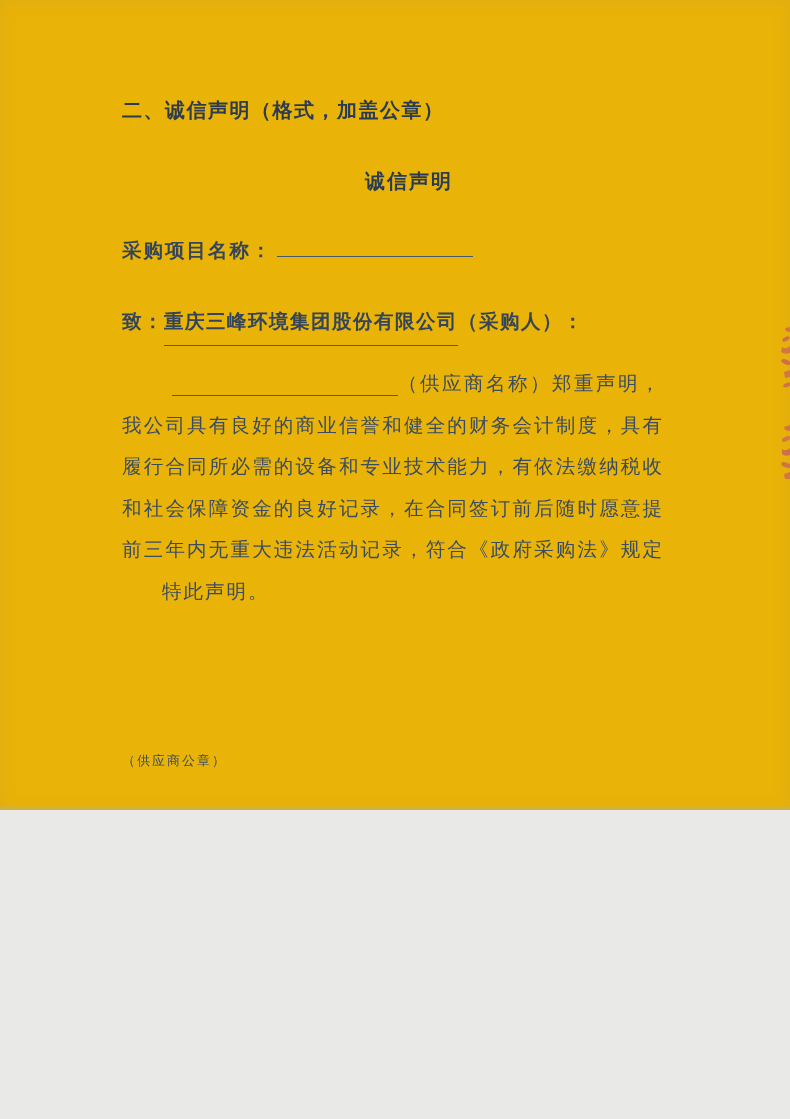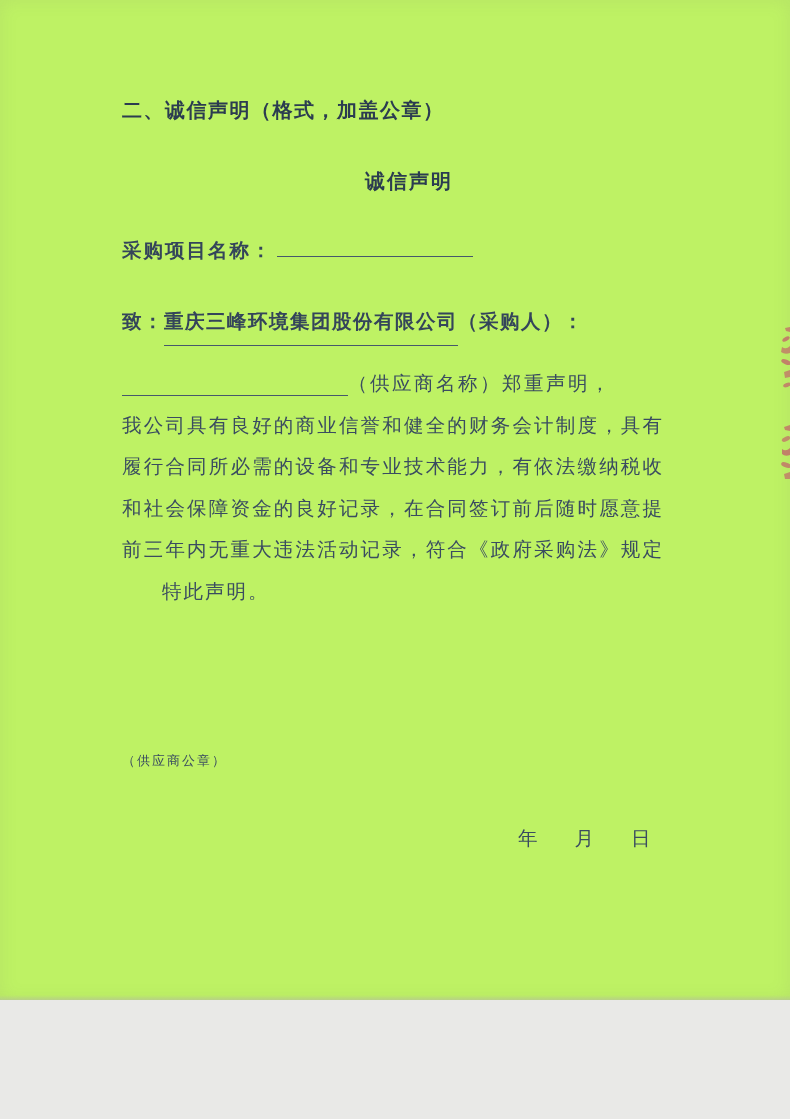--- a/index.html
+++ b/index.html
@@ -4,23 +4,23 @@
 <style>
   html, body {
     margin: 0;
     padding: 0;
     background: #e9e9e7;
     font-family: "Liberation Serif", "DejaVu Serif", serif;
   }
   .page {
     position: relative;
     width: 790px;
-    height: 1000px;
+    height: 810px;
     margin: 0 auto;
-    background: #bef264;
+    background: #eab308;
     color: #34455a;
     overflow: hidden;
     box-shadow: inset 0 0 18px rgba(120,120,118,0.12);
   }
   .page::after {
     content: "";
     position: absolute;
     left: 0; right: 0; bottom: 0;
     height: 5px;
     background: linear-gradient(to bottom, rgba(190,190,186,0.0), rgba(180,180,176,0.45));
@@ -79,21 +79,21 @@
     height: 41.5px;
     line-height: 41.5px;
     font-size: 19.5px;
     color: #3a4c60;
     text-align: justify;
     text-align-last: justify;
     overflow: hidden;
   }
   .body-line.first {
     display: flex;
-    justify-content: flex-start;
+    justify-content: flex-end;
     align-items: baseline;
     text-align-last: auto;
   }
   .body-line.first .supplier-blank {
     width: 226px;
     height: 1em;
     border-bottom: 1.5px solid #46586c;
     align-self: flex-end;
     margin-bottom: 9px;
   }

